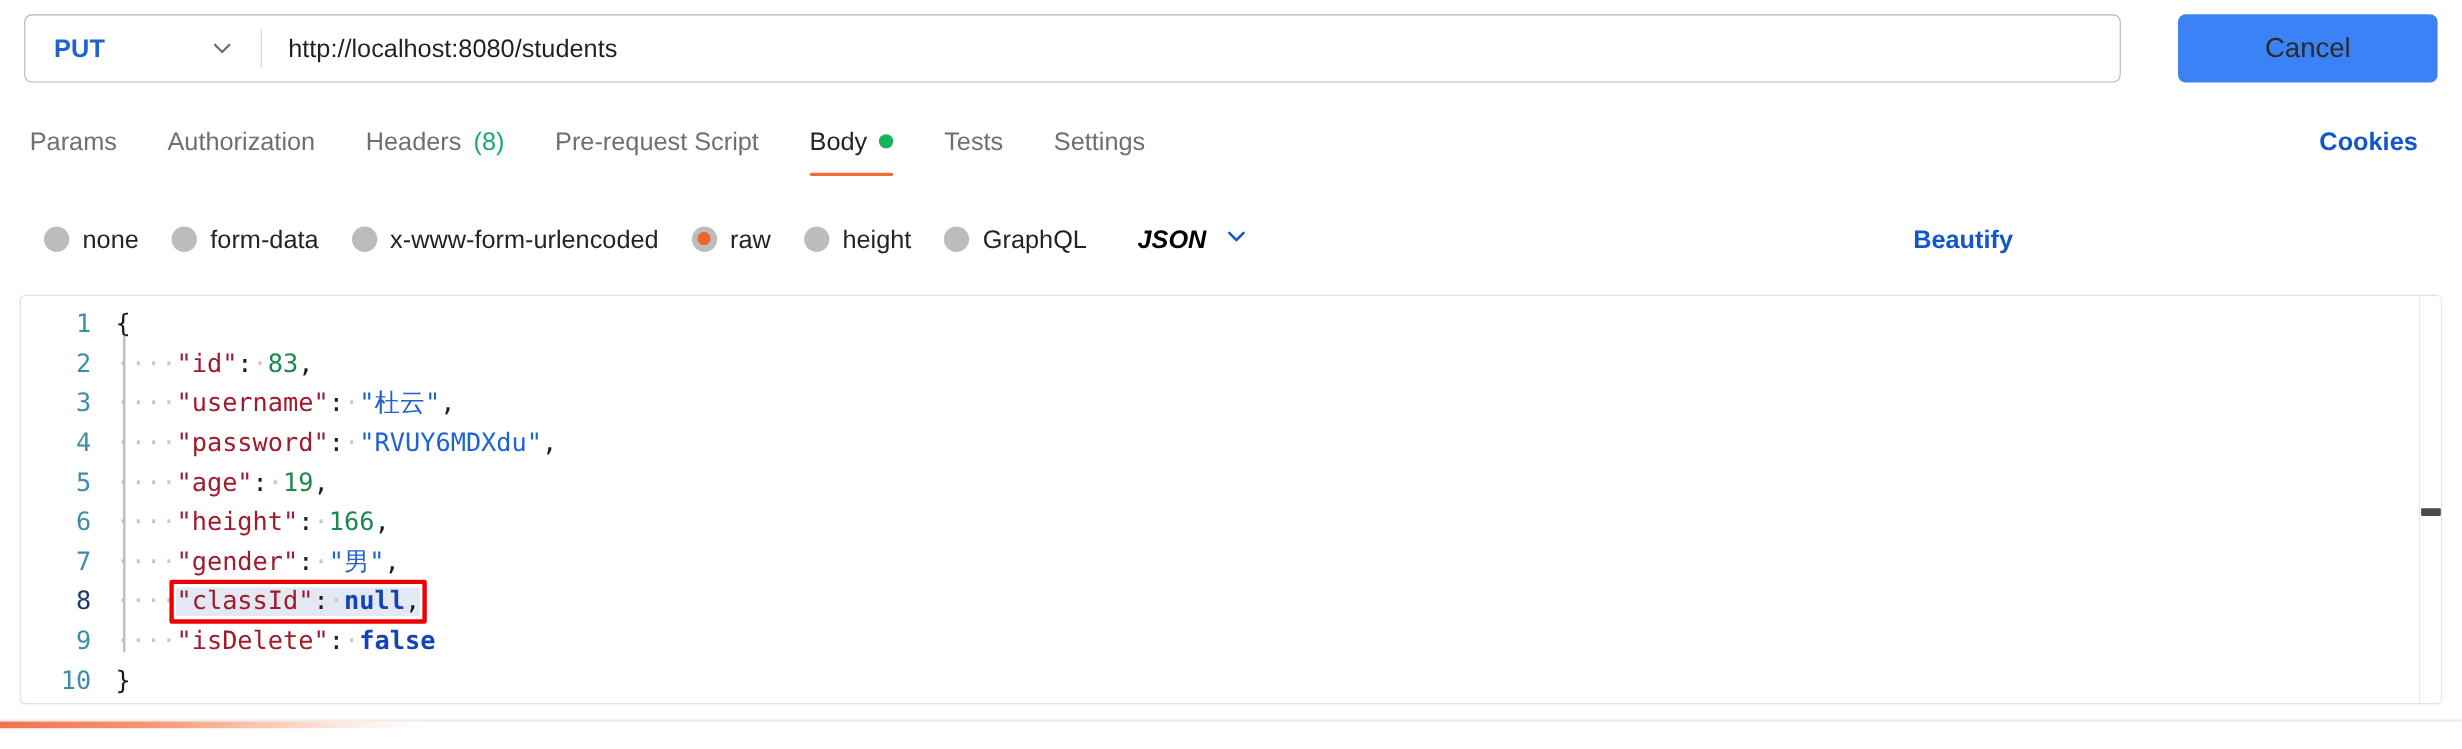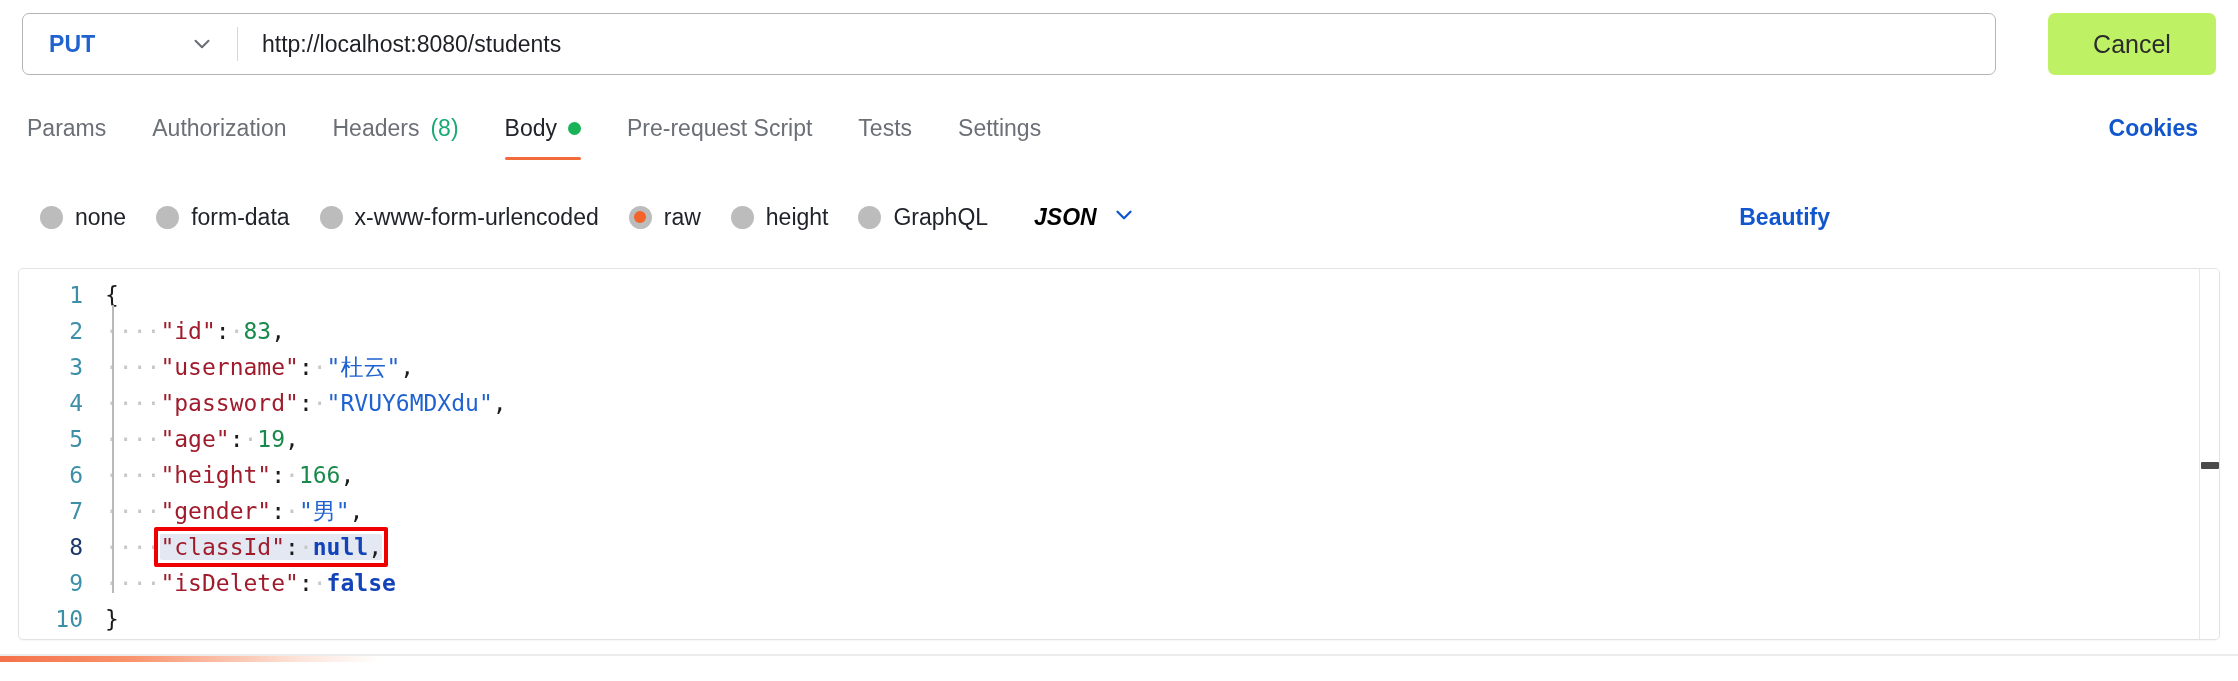--- a/index.html
+++ b/index.html
@@ -64,23 +64,23 @@
   }
   .url-text {
     color: #1f2026;
     font-size: 23px;
     font-family: "Liberation Sans", sans-serif;
     white-space: nowrap;
   }
 
   .cancel-btn {
     margin-left: 20px;
-    width: 168px;
+    width: 236px;
     height: 62px;
-    background: #bef264;
+    background: #3b82f6;
     border: none;
     border-radius: 7px;
     color: #2b2b2b;
     font-size: 25px;
     font-family: "Liberation Sans", sans-serif;
     cursor: pointer;
     display: flex;
     align-items: center;
     justify-content: center;
   }
@@ -338,26 +338,26 @@
     <div class="tab">
       <span>Params</span>
     </div>
     <div class="tab">
       <span>Authorization</span>
     </div>
     <div class="tab">
       <span>Headers</span>
       <span class="count">(8)</span>
     </div>
+    <div class="tab">
+      <span>Pre-request Script</span>
+    </div>
     <div class="tab active">
       <span>Body</span>
       <span class="greendot"></span>
-    </div>
-    <div class="tab">
-      <span>Pre-request Script</span>
     </div>
     <div class="tab">
       <span>Tests</span>
     </div>
     <div class="tab">
       <span>Settings</span>
     </div>
   </div>
   <div class="cookies-link">Cookies</div>
 </div>

